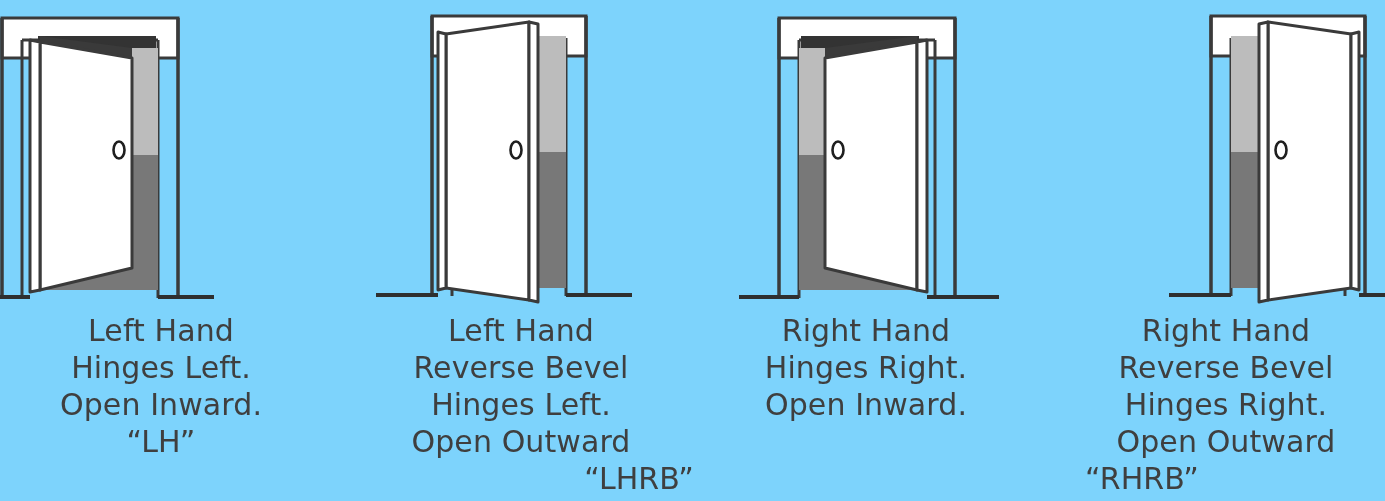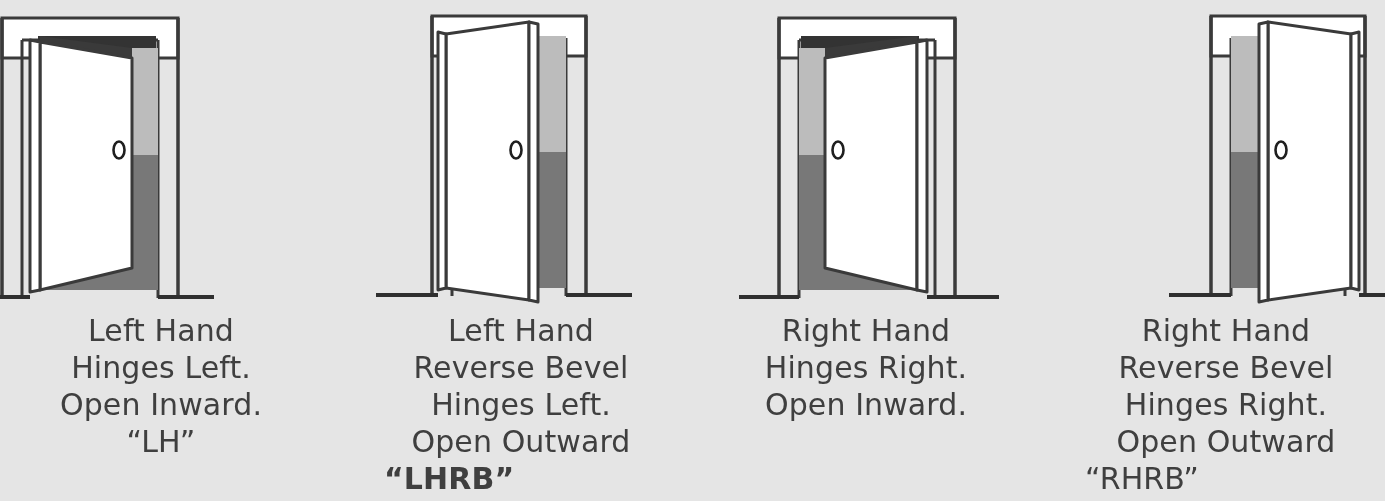--- a/index.html
+++ b/index.html
@@ -10,21 +10,21 @@
   body {
     width: 1385px;
     height: 501px;
     overflow: hidden;
     font-family: "DejaVu Sans", sans-serif;
   }
   #stage {
     position: relative;
     width: 1385px;
     height: 501px;
-    background: #e5e5e5;
+    background: #7dd3fc;
   }
   .panel {
     position: absolute;
     top: 0;
     width: 346px;
     height: 501px;
   }
   .panel-1 { left: 0px; }
   .panel-2 { left: 346px; }
   .panel-3 { left: 693px; }
@@ -51,23 +51,22 @@
     white-space: nowrap;
   }
   .caption .line {
     display: block;
   }
   
   .panel-1 .caption { left: -12px; }
   
   .panel-2 .caption { left: 2px; }
   .panel-2 .caption .line.align-left {
-    text-align: left;
+    text-align: right;
     padding-left: 36px;
-    font-weight: bold;
   }
   
   .panel-4 .caption { left: 14px; }
   .panel-4 .caption .line.align-left {
     text-align: left;
     padding-left: 32px;
   }
 </style>
 </head>
 <body>

